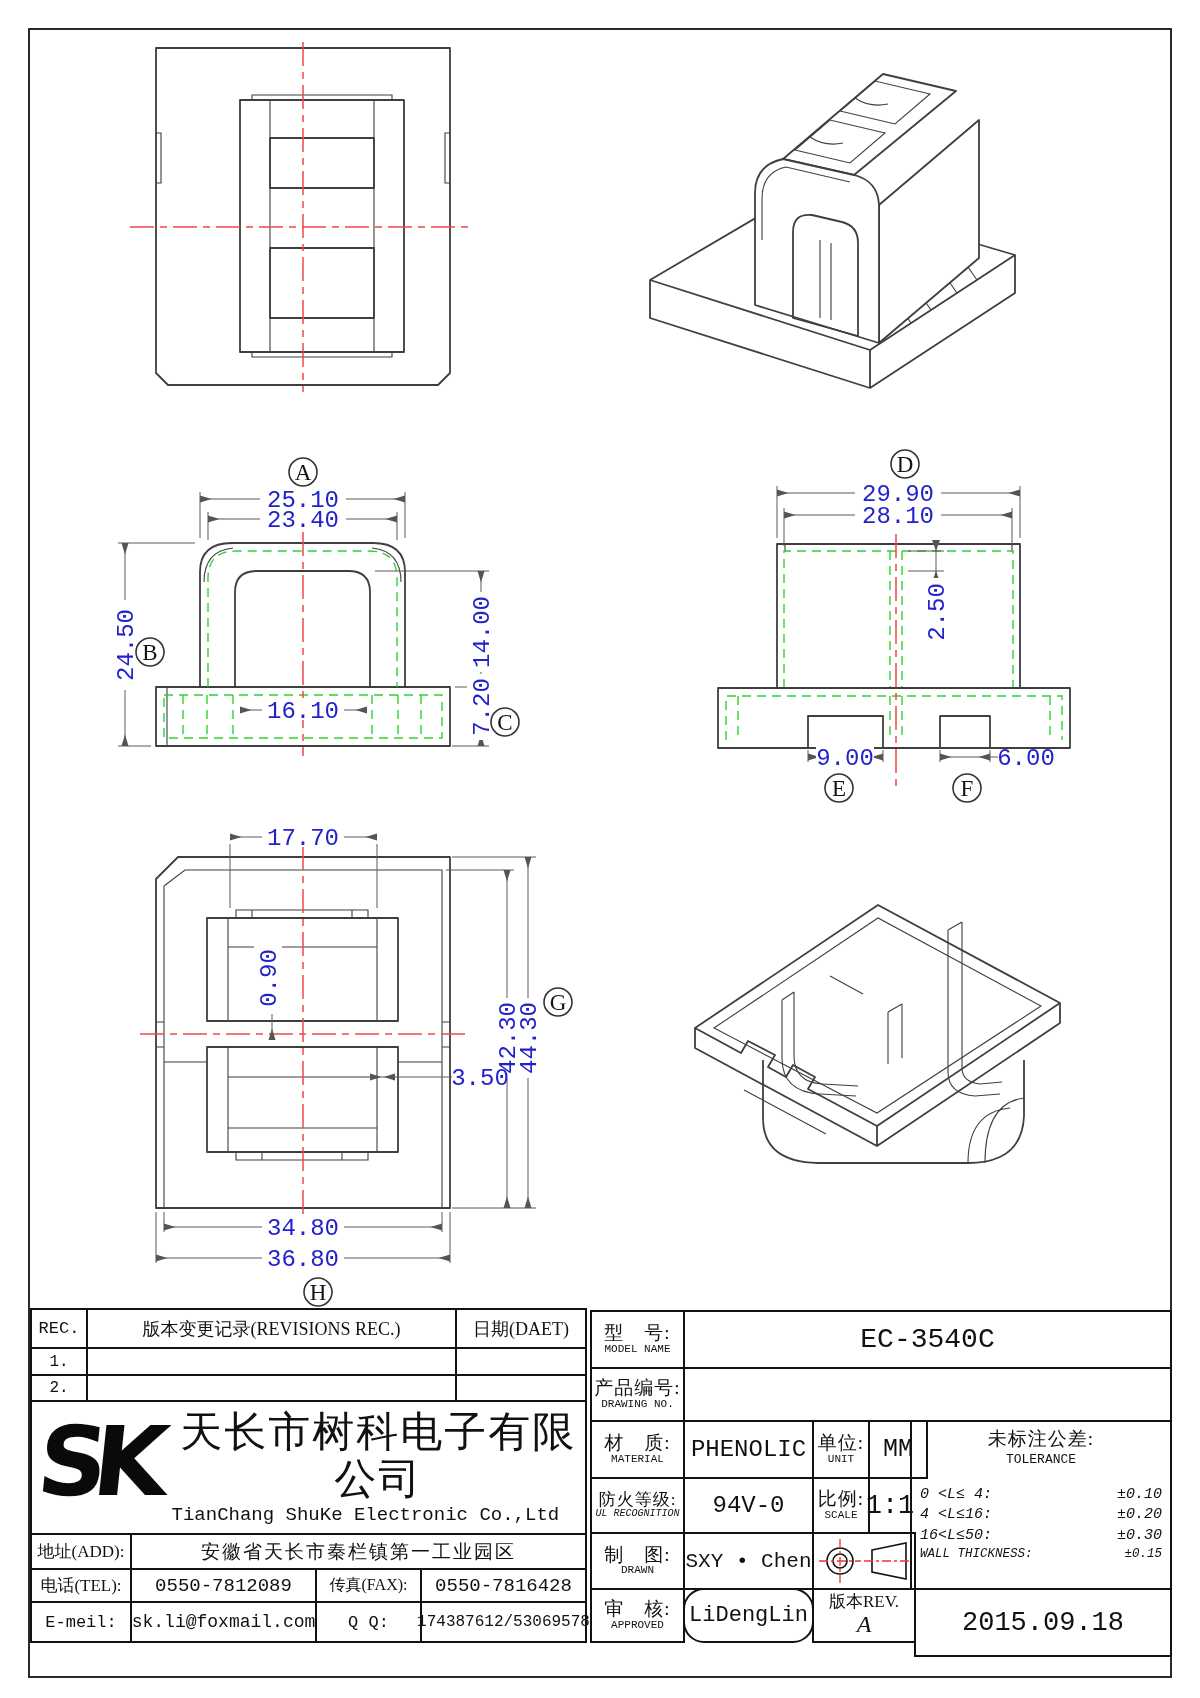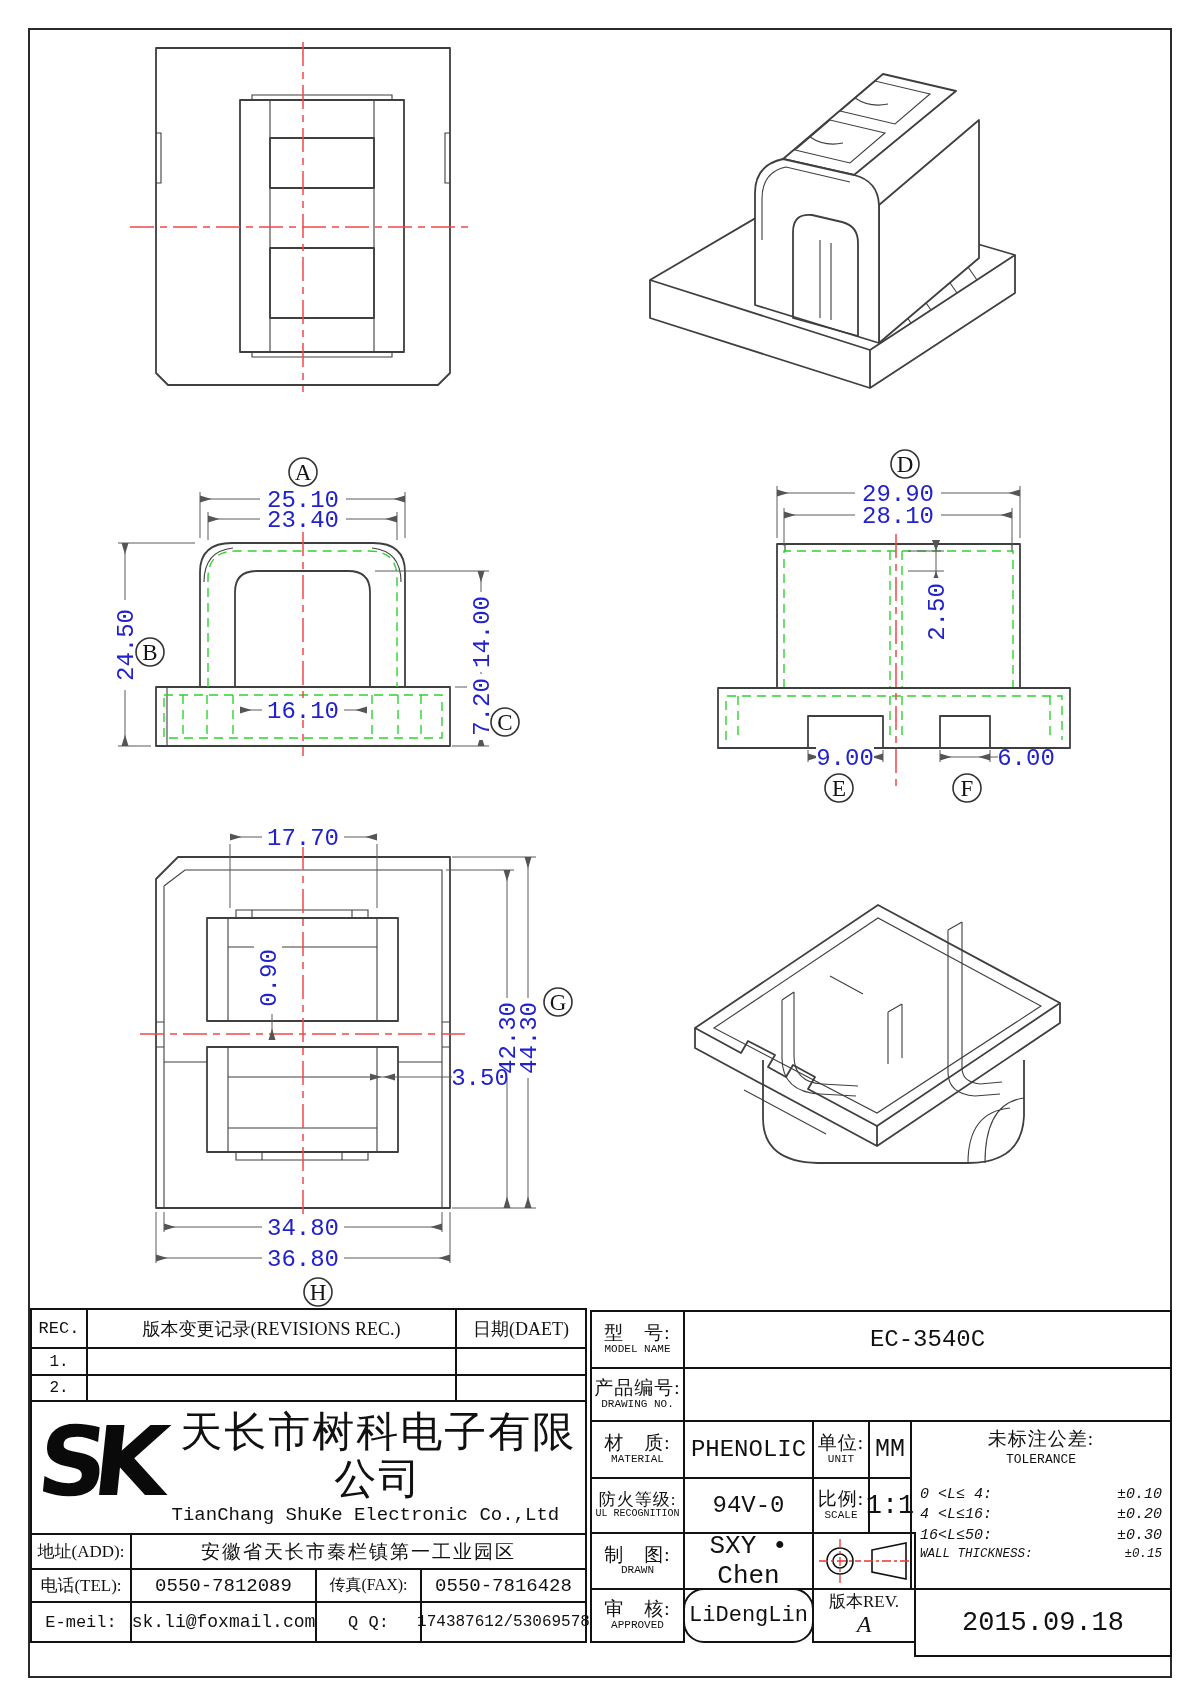--- a/index.html
+++ b/index.html
@@ -274,21 +274,21 @@
       <span>Q Q:</span>
     </div>
   <div class="cell mono" style="left:420px;top:1601px;width:167px;height:42px;font-size:16px;">
       <span>174387612/53069578</span>
     </div>
 
   <div class="cell lab2" style="left:590px;top:1310px;width:95px;height:59px;">
     <span class="cn">型　号:</span>
       <span class="en">MODEL NAME</span>
     </div>
-  <div class="cell val" style="left:683px;top:1310px;width:489px;height:59px;font-size:24px;">
+  <div class="cell val" style="left:683px;top:1310px;width:489px;height:59px;font-size:28px;">
       <span>EC-3540C</span>
     </div>
 
   <div class="cell lab2" style="left:590px;top:1367px;width:95px;height:55px;">
     <span class="cn">产品编号:</span>
       <span class="en">DRAWING NO.</span>
     </div>
   <div class="cell val" style="left:683px;top:1367px;width:489px;height:55px;">
       <span></span>
     </div>
@@ -297,27 +297,27 @@
     <span class="cn">材　质:</span>
       <span class="en">MATERIAL</span>
     </div>
   <div class="cell val" style="left:683px;top:1420px;width:131px;height:59px;">
       <span>PHENOLIC</span>
     </div>
   <div class="cell lab2" style="left:812px;top:1420px;width:58px;height:59px;">
     <span class="cn">单位:</span>
       <span class="en">UNIT</span>
     </div>
-  <div class="cell val" style="left:868px;top:1420px;width:44px;height:59px;font-size:25px;">
+  <div class="cell val" style="left:868px;top:1420px;width:60px;height:59px;font-size:25px;">
       <span>MM</span>
     </div>
 
   <div class="cell lab2" style="left:590px;top:1477px;width:95px;height:57px;">
     <span class="cn" style="font-size:17px;">防火等级:</span>
-      <span class="en" style="font-size:10px;">UL RECOGNITION</span>
+      <span class="en" style="font-size:10px;font-style:italic;">UL RECOGNITION</span>
     </div>
   <div class="cell val" style="left:683px;top:1477px;width:131px;height:57px;">
       <span>94V-0</span>
     </div>
   <div class="cell lab2" style="left:812px;top:1477px;width:58px;height:57px;">
     <span class="cn">比例:</span>
       <span class="en">SCALE</span>
     </div>
   <div class="cell val" style="left:868px;top:1477px;width:44px;height:57px;font-size:27px;">
       <span>1:1</span>
@@ -341,21 +341,21 @@
     <div class="tolrow" style="font-size:12.5px;align-items:center;">
         <span>WALL THICKNESS:</span>
         <span>±0.15</span>
       </div>
   </div>
 
   <div class="cell lab2" style="left:590px;top:1532px;width:95px;height:58px;">
     <span class="cn">制　图:</span>
       <span class="en">DRAWN</span>
     </div>
-  <div class="cell val" style="left:683px;top:1532px;width:131px;height:58px;font-size:26px;">
+  <div class="cell val" style="left:683px;top:1532px;width:131px;height:58px;font-size:21px;">
       <span>SXY • Chen</span>
     </div>
   <div class="cell" style="left:812px;top:1532px;width:104px;height:58px;">
     <svg width="100" height="54" viewBox="0 0 100 54">
       <circle cx="26" cy="27" r="7" fill="none" stroke="#111" stroke-width="1.6"></circle>
       <circle cx="26" cy="27" r="13" fill="none" stroke="#111" stroke-width="1.6"></circle>
       <path d="M26,5 V49 M5,27 H47" stroke="#e33" stroke-width="1.3" fill="none" stroke-dasharray="9 3 3 3"></path>
       <path d="M58,16 L92,9 V45 L58,38 Z" fill="none" stroke="#111" stroke-width="1.6"></path>
       <path d="M50,27 H98" stroke="#e33" stroke-width="1.3" stroke-dasharray="9 3 3 3"></path>
     </svg>

